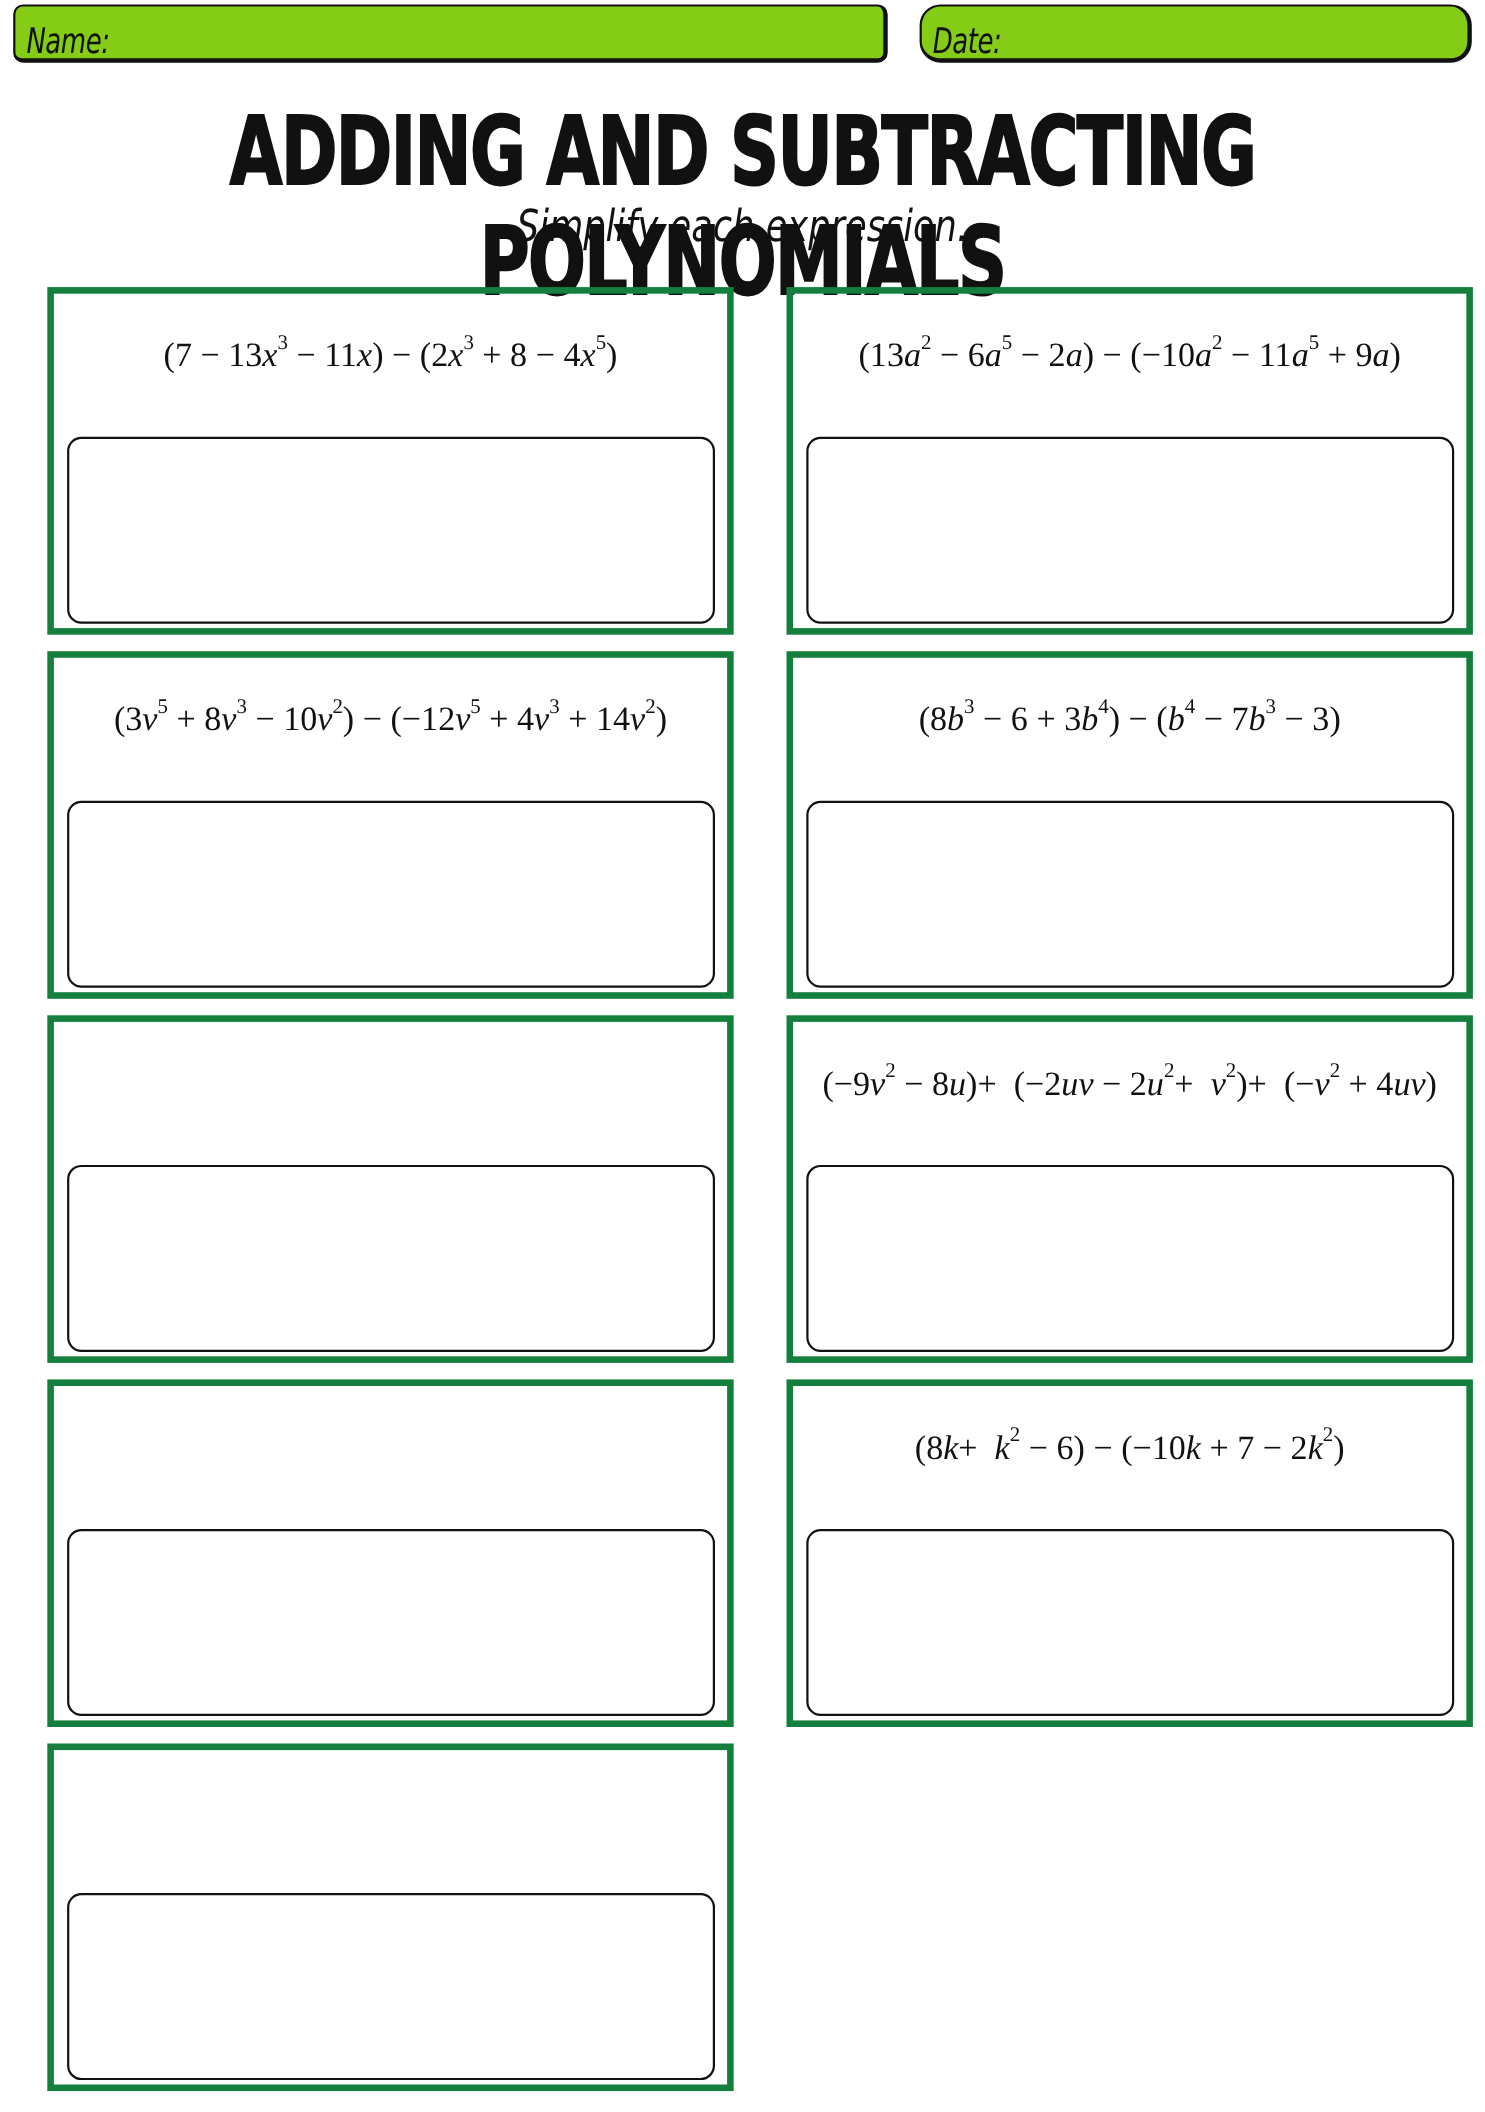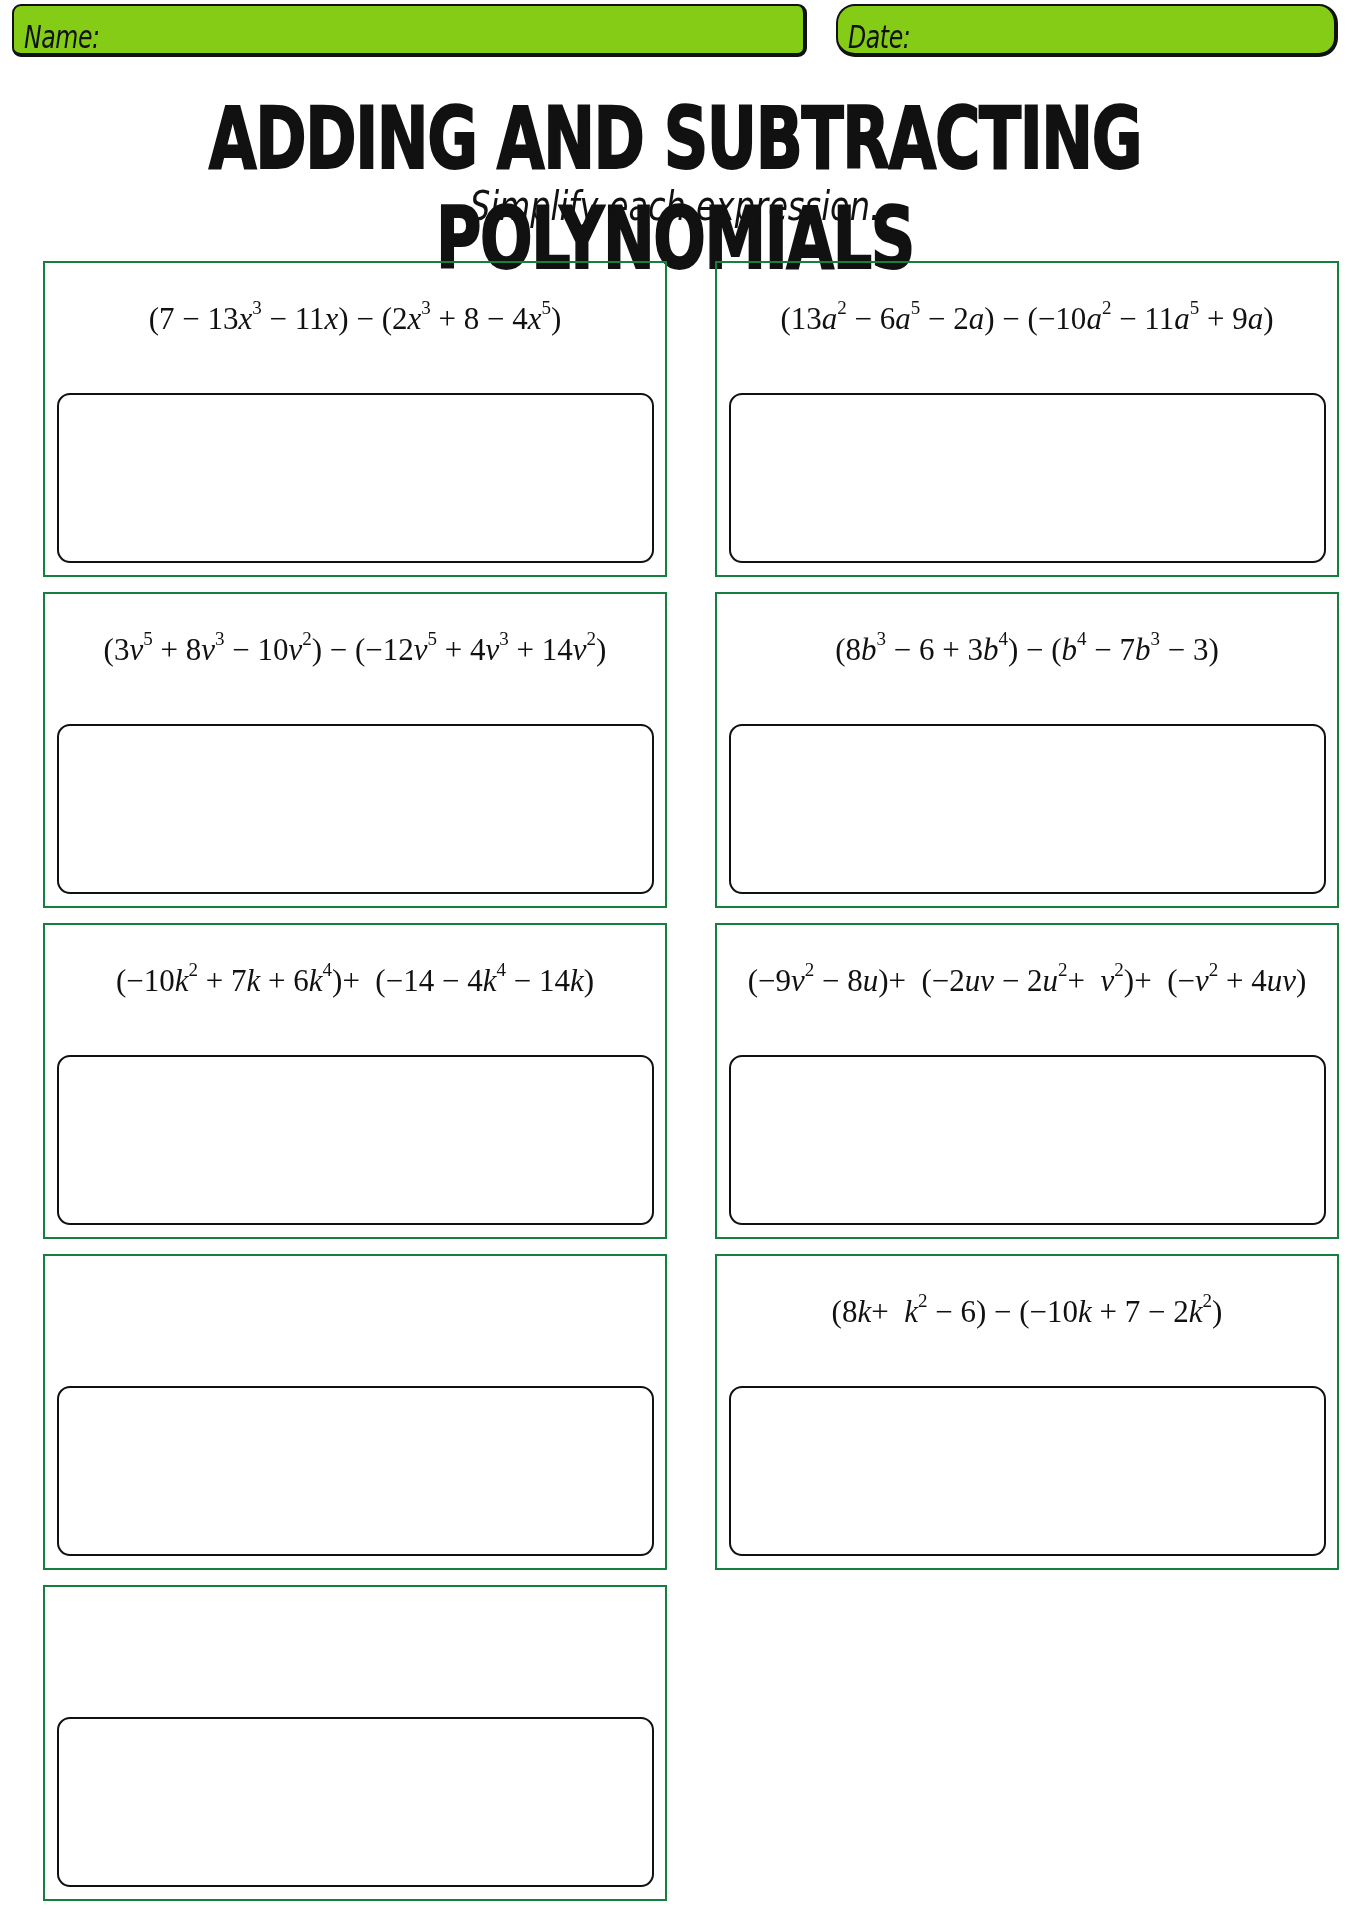--- a/index.html
+++ b/index.html
@@ -2,21 +2,21 @@
 <html><head>
 <meta charset="utf-8">
 <style>
   html, body { margin:0; padding:0; background:#ffffff; }
   body { width:1350px; height:1920px; position:relative; overflow:hidden; font-family:"Liberation Serif", serif; color:#111; }
   .field { position:absolute; top:4px; height:53px; border:2px solid #111; border-right-width:4px; border-bottom-width:4px; border-radius:9px; box-sizing:border-box; background:#84cc16; }
   .field-label { position:absolute; left:10px; top:12px; font-family:"DejaVu Sans", sans-serif; font-style:italic; font-size:32px; font-stretch:condensed; transform:scaleX(0.82); transform-origin:left center; letter-spacing:-0.5px; }
   .title { position:absolute; left:0; width:1350px; top:88px; text-align:center; font-family:"DejaVu Sans", sans-serif; font-weight:bold; font-size:86px; line-height:100px; letter-spacing:-2px; transform:scaleX(0.72); transform-origin:center; -webkit-text-stroke:2px #111; }
   .subtitle { position:absolute; left:0; width:1350px; top:183px; text-align:center; font-family:"DejaVu Sans", sans-serif; font-style:italic; font-size:40px; transform:scaleX(0.8); transform-origin:center; }
   .grid { position:absolute; left:11px; top:261px; width:1328px; display:grid; grid-template-columns:656px 656px; column-gap:16px; row-gap:15px; }
-  .problem { position:relative; height:316px; border:2px solid #15803d; box-sizing:border-box;margin-left:32px; }
+  .problem { position:relative; height:316px; border:6px solid #15803d; box-sizing:border-box;margin-left:32px; }
   .expr { position:absolute; left:0; right:0; top:38px; text-align:center; font-size:31px; white-space:nowrap; }
   .expr sup { font-size:19px; vertical-align:top; position:relative; top:-4px; }
   .answer { position:absolute; left:12px; right:11px; top:130px; height:170px; border:2px solid #111; border-radius:13px; box-sizing:border-box; background:#fff; }
 </style>
 </head>
 <body>
 
 <div class="field" style="left:12px; width:795px;">
   <span class="field-label">Name:</span>
 </div>
@@ -38,21 +38,20 @@
     </div>
   <div class="problem">
       <div class="expr">(3<i>v</i><sup>5</sup> + 8<i>v</i><sup>3</sup> − 10<i>v</i><sup>2</sup>) − (−12<i>v</i><sup>5</sup> + 4<i>v</i><sup>3</sup> + 14<i>v</i><sup>2</sup>)</div>
       <div class="answer"></div>
     </div>
   <div class="problem">
       <div class="expr">(8<i>b</i><sup>3</sup> − 6 + 3<i>b</i><sup>4</sup>) − (<i>b</i><sup>4</sup> − 7<i>b</i><sup>3</sup> − 3)</div>
       <div class="answer"></div>
     </div>
   <div class="problem">
-      <div class="expr">(−10<i>k</i><sup>2</sup> + 7<i>k</i> + 6<i>k</i><sup>4</sup>)+ &nbsp;(−14 − 4<i>k</i><sup>4</sup> − 14<i>k</i>)</div>
       <div class="answer"></div>
     </div>
   <div class="problem">
       <div class="expr">(−9<i>v</i><sup>2</sup> − 8<i>u</i>)+ &nbsp;(−2<i>uv</i> − 2<i>u</i><sup>2</sup>+ &nbsp;<i>v</i><sup>2</sup>)+ &nbsp;(−<i>v</i><sup>2</sup> + 4<i>uv</i>)</div>
       <div class="answer"></div>
     </div>
   <div class="problem">
       <div class="answer"></div>
     </div>
   <div class="problem">

